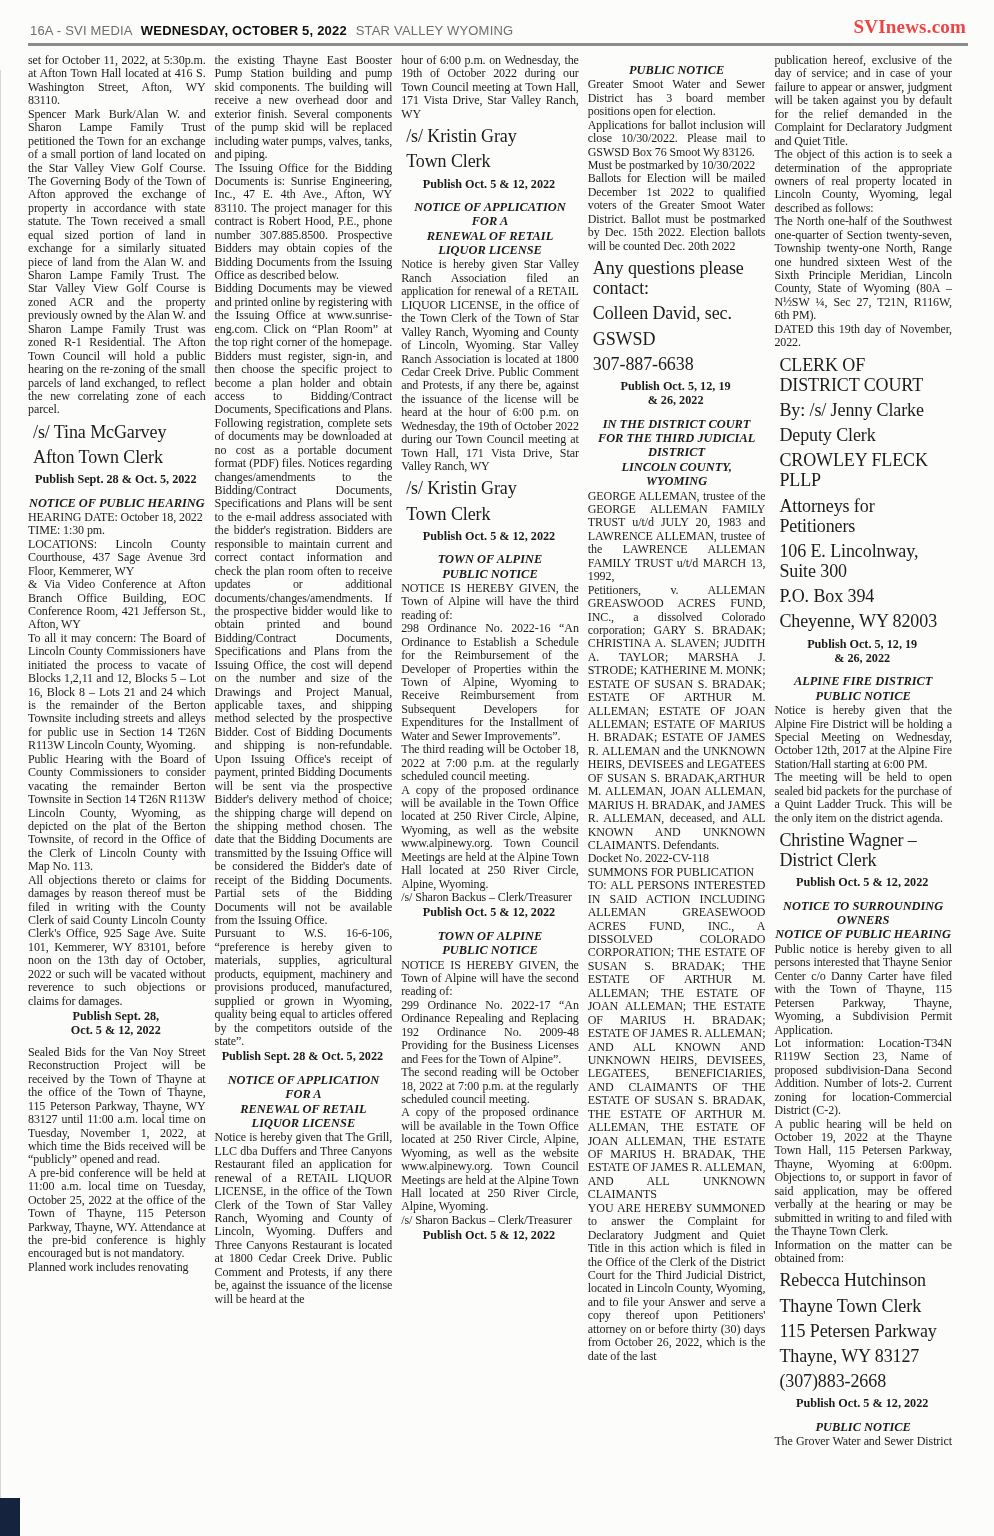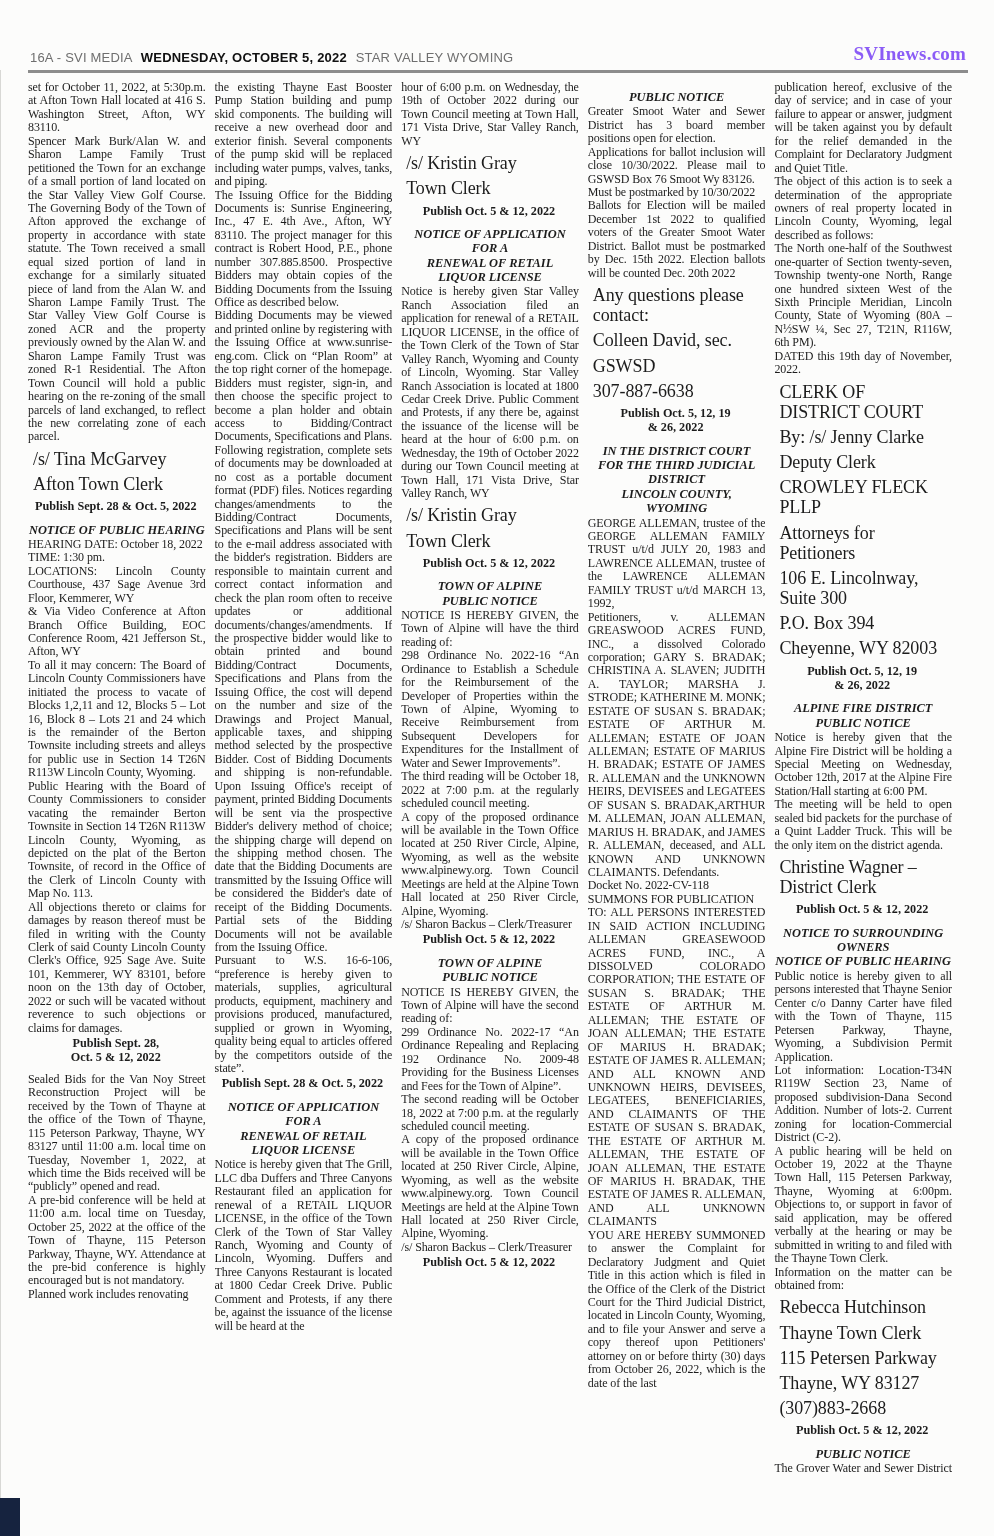--- a/index.html
+++ b/index.html
@@ -7,30 +7,30 @@
   }
   html,body{margin:0;padding:0;}
   body{
     width:994px;height:1536px;position:relative;overflow:hidden;
     background:var(--paper);
     font-family:"Liberation Serif","DejaVu Serif",serif;
     color:var(--ink);
   }
   .edge-line{position:absolute;left:0;top:70px;bottom:0;width:1px;background:#d8d8d5;}
   .masthead{
-    margin:0 26px 0 28px;padding:43px 2px 5px 2px;
+    margin:0 26px 0 28px;padding:16px 2px 5px 2px;
     display:flex;justify-content:space-between;align-items:flex-end;
     border-bottom:3px solid var(--rule);
     font-family:"Liberation Sans","DejaVu Sans",sans-serif;
   }
   .mh-left{font-size:13px;letter-spacing:.2px;color:var(--mh-gray);white-space:nowrap;}
   .mh-left .mh-date{font-weight:bold;color:#111;margin:0 5px;}
   .mh-right{
     font-family:"Liberation Serif","DejaVu Serif",serif;
-    font-weight:bold;font-size:19px;color:#8b5cf6;letter-spacing:.2px;
+    font-weight:bold;font-size:19px;color:#ef4444;letter-spacing:.2px;
   }
   .cols{
     display:flex;gap:9px;padding:8px 42px 0 28px;box-sizing:border-box;
   }
   .col{flex:1 1 0;min-width:0;height:1392px;overflow:hidden;}
   .notice{margin:0;}
   .h{
     font-weight:bold;text-align:center;white-space:pre-line;
     font-size:12.4px;line-height:1.16;margin:9px 0 1px 0;font-style:italic;
   }

